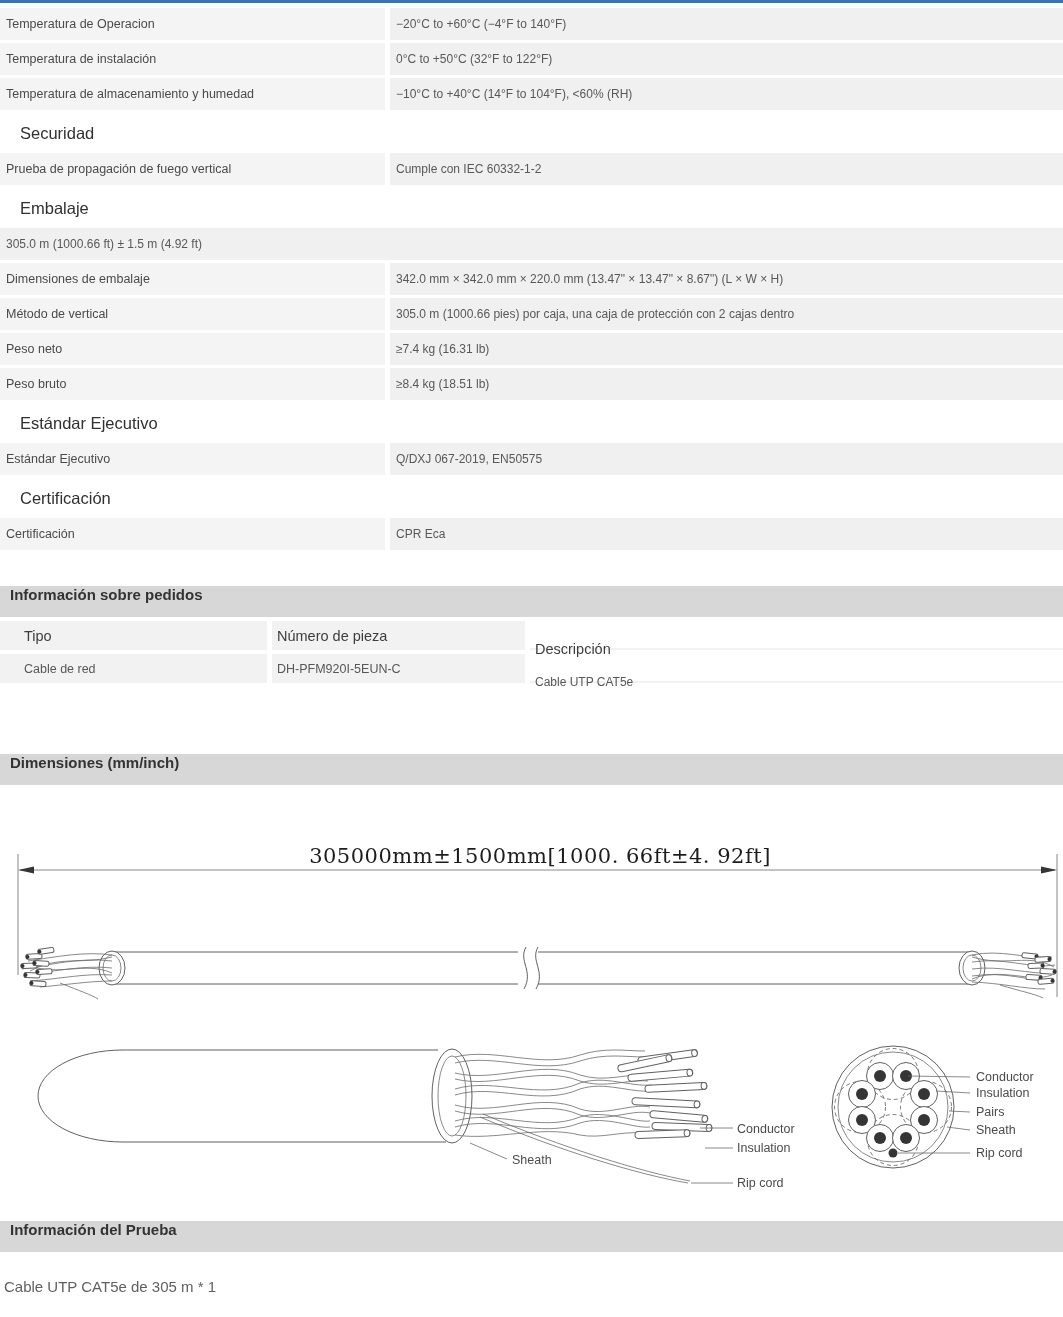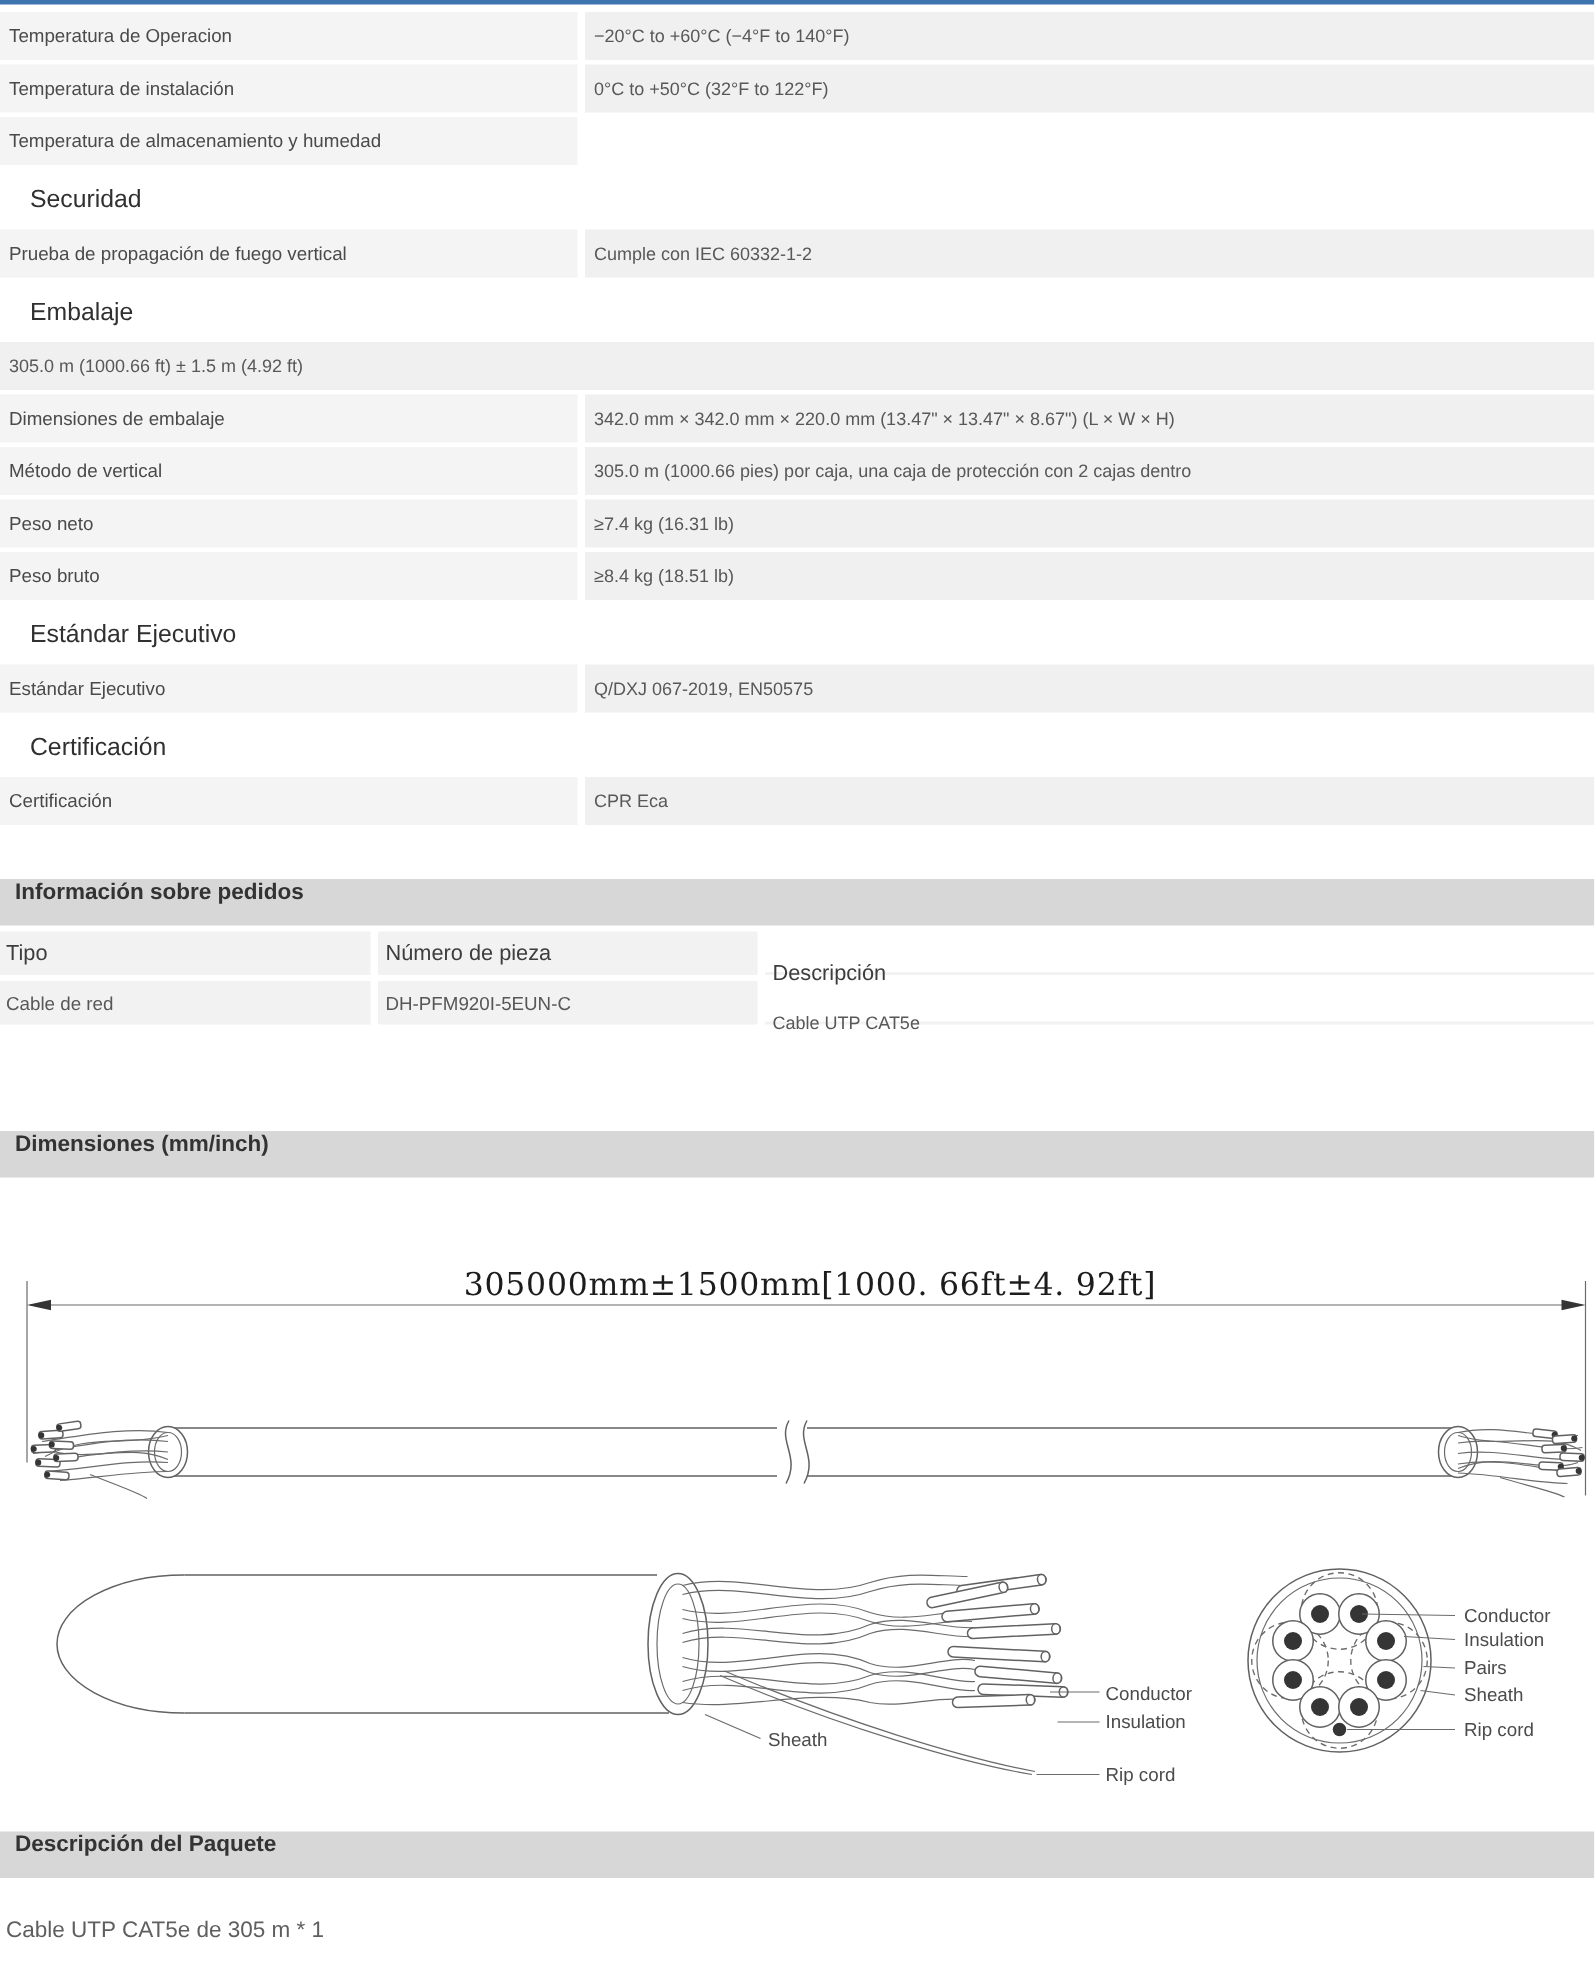--- a/index.html
+++ b/index.html
@@ -14,21 +14,21 @@
   .svalue{flex:1;background:#f0f0f0;padding-left:6px;font-size:12px;color:#585858;}
   .sect{height:40px;display:flex;align-items:center;padding-left:20px;font-size:16.5px;color:#303030;background:#fff;}
   
   .bar{height:31px;background:#d7d7d7;display:flex;align-items:flex-start;padding-left:10px;font-size:15px;font-weight:bold;color:#333;}
   .bar-ordering{margin-top:36px;}
   .bar-dims{margin-top:71px;}
   
   .otable{margin-top:4px;}
   .orow{display:flex;gap:5px;height:29px;margin-bottom:4px;}
   .oc{display:flex;align-items:center;background:#f2f2f2;}
-  .oc.c1{flex:0 0 243px;padding-left:4px;}
+  .oc.c1{flex:0 0 243px;padding-left:24px;}
   .oc.c2{flex:0 0 248px;padding-left:5px;}
   .oc.c3{flex:1;padding-left:5px;margin-top:27px;}
   .ohead .oc{font-size:14.5px;color:#3d3d3d;}
   .odata .oc{font-size:12.5px;color:#575757;}
   .odata .oc.c3{font-size:12px;}
   
   .diagram{display:block;width:1063px;height:436px;}
   .lineart{stroke:#616161;stroke-width:1;fill:none;}
   .lineart-thin{stroke:#6b6b6b;stroke-width:0.8;fill:none;}
   .whitefill{fill:#fff;stroke:#616161;stroke-width:1;}
@@ -50,20 +50,21 @@
     <div class="srow">
       <div class="scell slabel">Temperatura de Operacion</div>
       <div class="scell svalue">−20°C to +60°C (−4°F to 140°F)</div>
     </div>
     <div class="srow">
       <div class="scell slabel">Temperatura de instalación</div>
       <div class="scell svalue">0°C to +50°C (32°F to 122°F)</div>
     </div>
     <div class="srow">
       <div class="scell slabel">Temperatura de almacenamiento y humedad</div>
+      <div class="scell svalue">−10°C to +40°C (14°F to 104°F), &lt;60% (RH)</div>
     </div>
     <div class="sect">Securidad</div>
     <div class="srow">
       <div class="scell slabel">Prueba de propagación de fuego vertical</div>
       <div class="scell svalue">Cumple con IEC 60332-1-2</div>
     </div>
     <div class="sect">Embalaje</div>
     <div class="srow">
       <div class="scell svalue">305.0 m (1000.66 ft) ± 1.5 m (4.92 ft)</div>
     </div>
@@ -321,17 +322,17 @@
         <text class="lbl" x="976" y="331">Pairs</text>
         <path class="lineart-thin" d="M947 342 L 970 345"></path>
         <text class="lbl" x="976" y="349">Sheath</text>
         <path class="lineart-thin" d="M898 368 L 970 368"></path>
         <text class="lbl" x="976" y="372">Rip cord</text>
       </g>
     </g>
   </svg>
 
   <div class="bar">
-    <span>Descripción del Paquete</span>
+    <span>Información del Prueba</span>
   </div>
   <div class="pkg-text">Cable UTP CAT5e de 305 m * 1</div>
 
 </div>
 
 </body></html>

